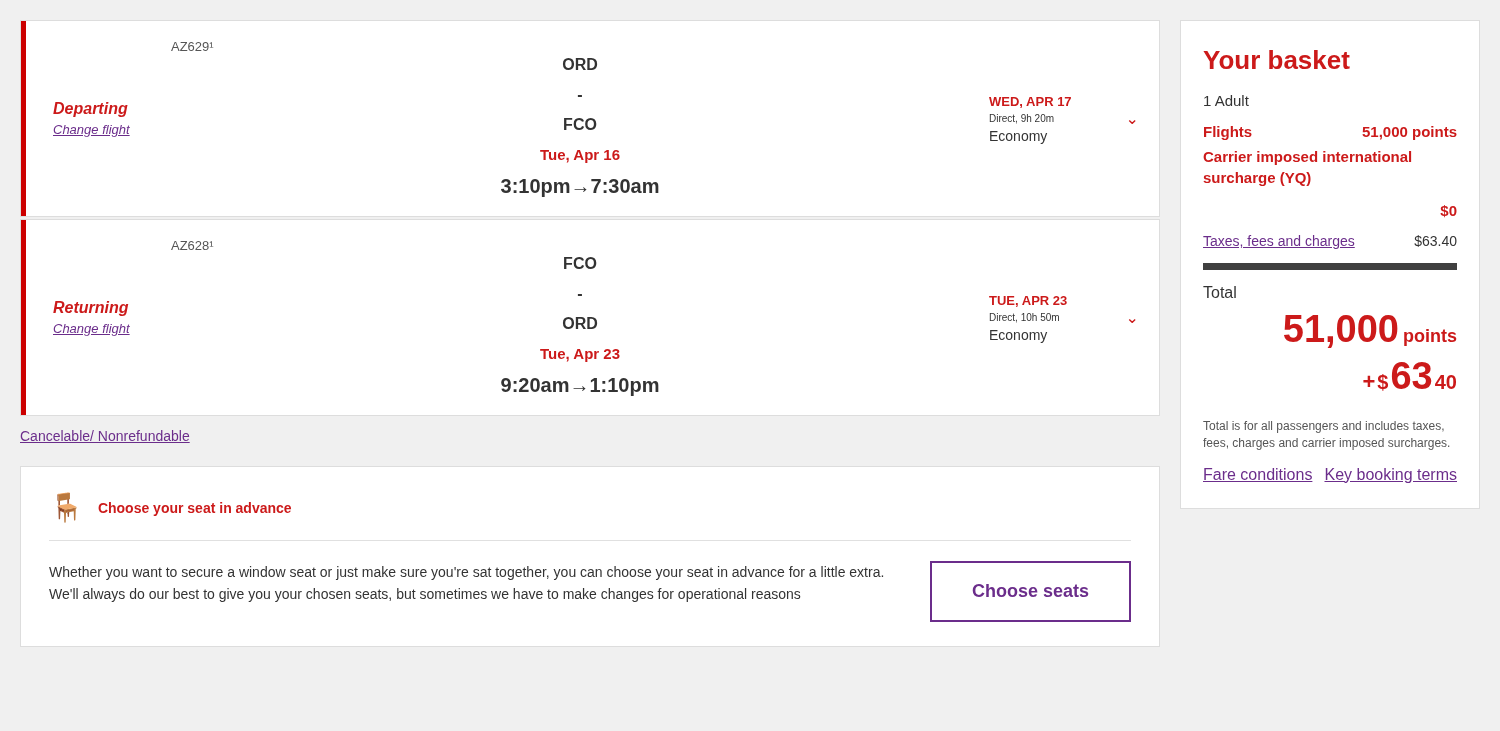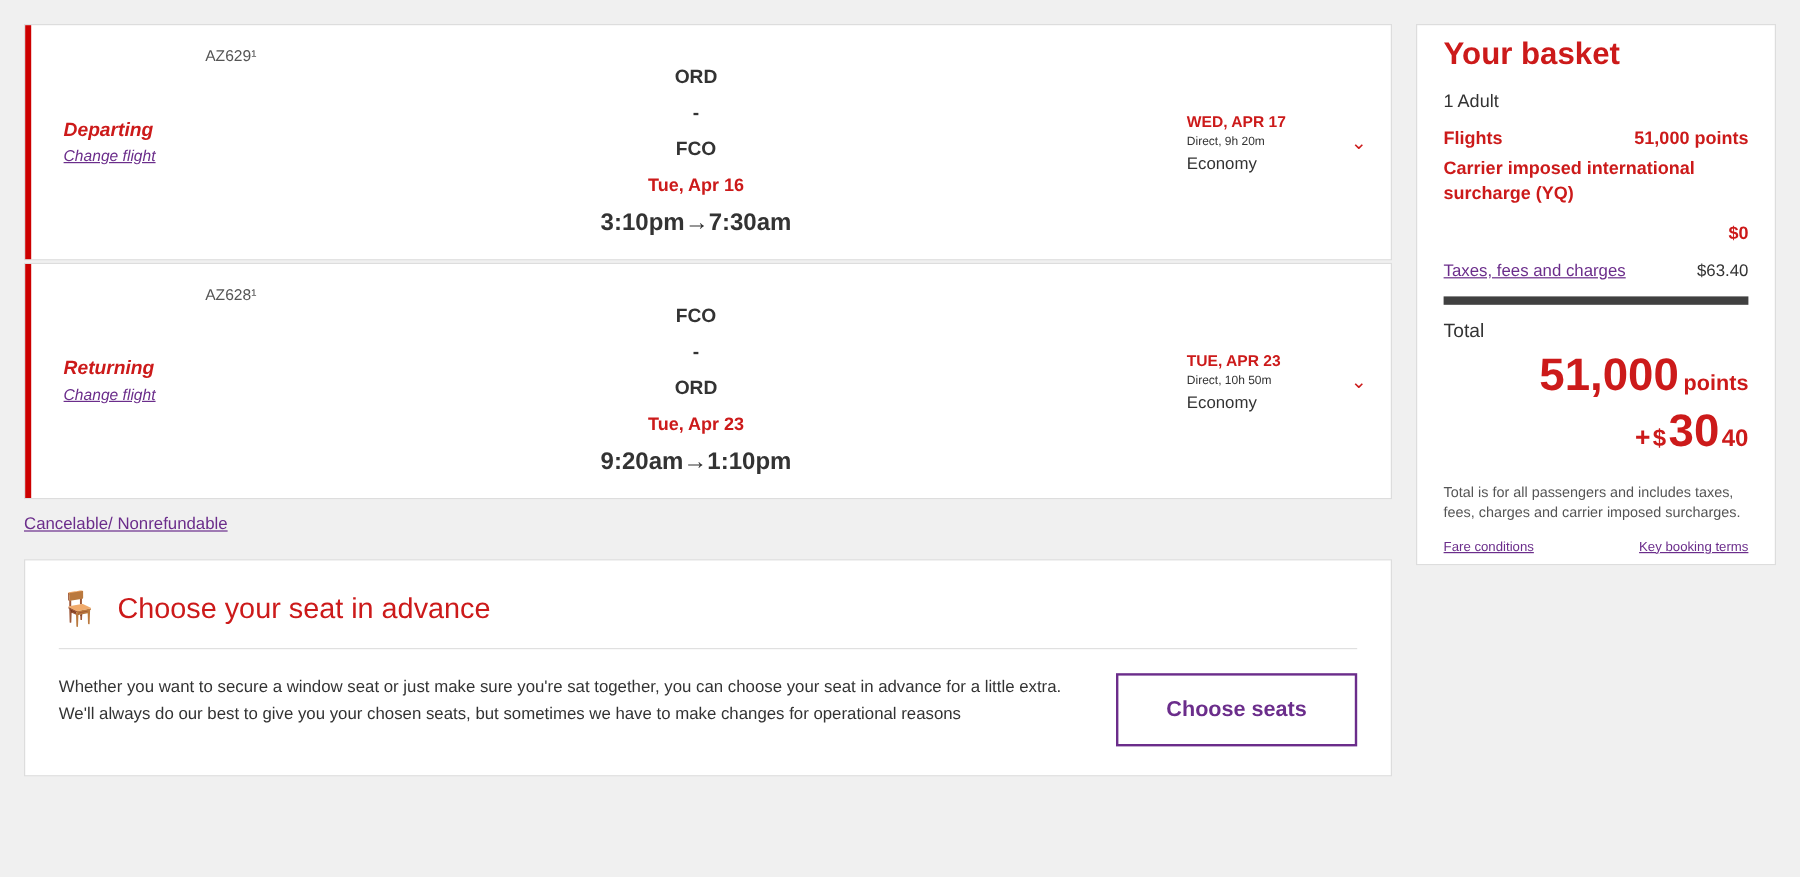--- a/index.html
+++ b/index.html
@@ -151,22 +151,22 @@
       padding-bottom: 16px;
       border-bottom: 1px solid #e0e0e0;
       margin-bottom: 20px;
     }
     .seat-icon {
       color: #cc1a1a;
       font-size: 28px;
     }
     .seat-title {
       color: #cc1a1a;
-      font-size: 24px;
-      font-weight: normal;
+      font-size: 14px;
+      font-weight: bold;
     }
     .seat-card-body {
       display: flex;
       align-items: flex-start;
       gap: 40px;
     }
     .seat-description {
       flex: 1;
       font-size: 14px;
       line-height: 1.6;
@@ -181,21 +181,21 @@
       padding: 18px 40px;
       cursor: pointer;
       min-width: 200px;
       white-space: nowrap;
     }
 
     
     .basket-panel {
       background: #fff;
       border: 1px solid #ddd;
-      padding: 8px 22px;
+      padding: 24px 22px;
     }
     .basket-title {
       font-size: 26px;
       font-weight: bold;
       color: #cc1a1a;
       margin-bottom: 16px;
     }
     .basket-adult {
       font-size: 15px;
       color: #333;
@@ -310,21 +310,21 @@
       line-height: 1.4;
     }
     .basket-footer {
       display: flex;
       justify-content: space-between;
     }
     .basket-footer-link {
       color: #6b2d8b;
       text-decoration: underline;
       cursor: pointer;
-      font-size: 11px;
+      font-size: 16px;
     }
   </style>
 </head>
 <body>
 
 <div class="page-layout">
   <div class="left-panel">
 
     <div class="flight-card">
       <div class="flight-card-border"></div>
@@ -419,21 +419,21 @@
 
       <div class="basket-total-section">
         <div class="basket-total-label">Total</div>
         <div class="basket-total-points">
           <span class="basket-points-num">51,000</span>
           <span class="basket-points-label">points</span>
         </div>
         <div class="basket-plus-row">
           <span class="basket-plus">+</span>
           <span style="font-size:20px; color:#cc1a1a; font-weight:bold; vertical-align:super; line-height:1;">$</span>
-          <span class="basket-cents-main">30</span>
+          <span class="basket-cents-main">63</span>
           <span class="basket-cents-sup">40</span>
         </div>
       </div>
 
       <p class="basket-note">Total is for all passengers and includes taxes, fees, charges and carrier imposed surcharges.</p>
 
       <div class="basket-footer">
         <a class="basket-footer-link">Fare conditions</a>
         <a class="basket-footer-link">Key booking terms</a>
       </div>

